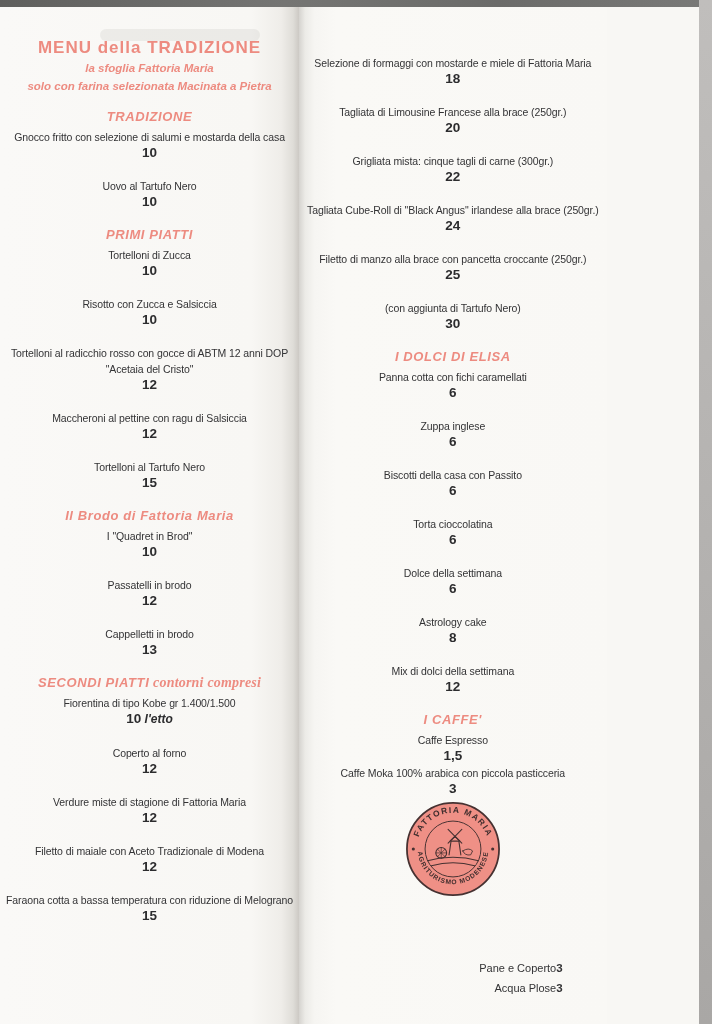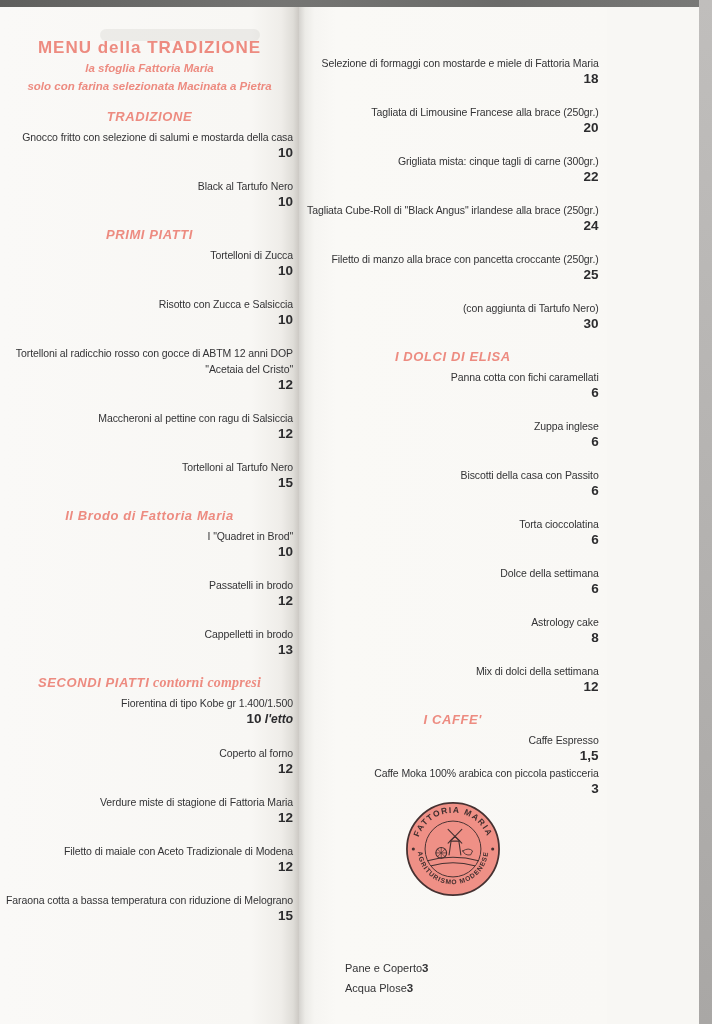--- a/index.html
+++ b/index.html
@@ -25,28 +25,28 @@
     background:linear-gradient(to right,#d5d3cf,#ecebe7 2%,#f6f5f2 5%,#faf9f6 12%,#f9f8f5);
   }
   .smudge{position:absolute;left:100px;top:22px;width:160px;height:12px;
     background:rgba(180,176,170,.18);border-radius:6px;}
   .menu-title{color:var(--accent);font-size:17px;font-weight:bold;letter-spacing:1px;line-height:22px;}
   .menu-sub{color:var(--accent);font-size:11.5px;font-style:italic;line-height:18px;font-weight:bold;}
   .section{margin-top:14px;}
   .heading{color:var(--accent);font-weight:bold;font-style:italic;font-size:13px;
     letter-spacing:.6px;line-height:16px;margin-bottom:4px;white-space:nowrap;}
   .h-suffix{font-size:14px;letter-spacing:.2px;font-family:Liberation Serif, serif;}
-  .item{margin-bottom:18px;text-align:right;}
+  .item{margin-bottom:18px;}
   .item-line{font-size:10.5px;letter-spacing:-.1px;line-height:16px;color:var(--ink);white-space:nowrap;}
   .item-price{font-size:13.5px;font-weight:bold;line-height:15px;color:#2c2c2e;}
   .price-suffix{font-style:italic;font-size:12px;}
   .compact .item{margin-bottom:2px;}
   .stamp-wrap{margin:4px auto 0;width:98px;height:98px;}
   .footer{position:absolute;left:46px;right:44px;bottom:26px;}
-  .footer-row{display:flex;justify-content:flex-start;font-size:11px;line-height:20px;color:var(--ink);}
+  .footer-row{display:flex;justify-content:flex-end;font-size:11px;line-height:20px;color:var(--ink);}
   .footer-price{font-weight:bold;font-size:11.5px;}
 </style>
 </head>
 <body>
 
 <div class="photo">
   <div class="edge-top"></div>
   <div class="edge-right"></div>
 
   <div class="book">
@@ -57,21 +57,21 @@
       <div class="menu-sub">la sfoglia Fattoria Maria</div>
       <div class="menu-sub">solo con farina selezionata Macinata a Pietra</div>
       <div id="left-sections">
           <div class="section">
             <div class="heading"><span class="h-main">TRADIZIONE</span></div>
             <div class="item">
               <div class="item-line">Gnocco fritto con selezione di salumi e mostarda della casa</div>
               <div class="item-price">10</div>
             </div>
             <div class="item">
-              <div class="item-line">Black al Tartufo Nero</div>
+              <div class="item-line">Uovo al Tartufo Nero</div>
               <div class="item-price">10</div>
             </div>
           </div>
           <div class="section">
             <div class="heading"><span class="h-main">PRIMI PIATTI</span></div>
             <div class="item">
               <div class="item-line">Tortelloni di Zucca</div>
               <div class="item-price">10</div>
             </div>
             <div class="item">

